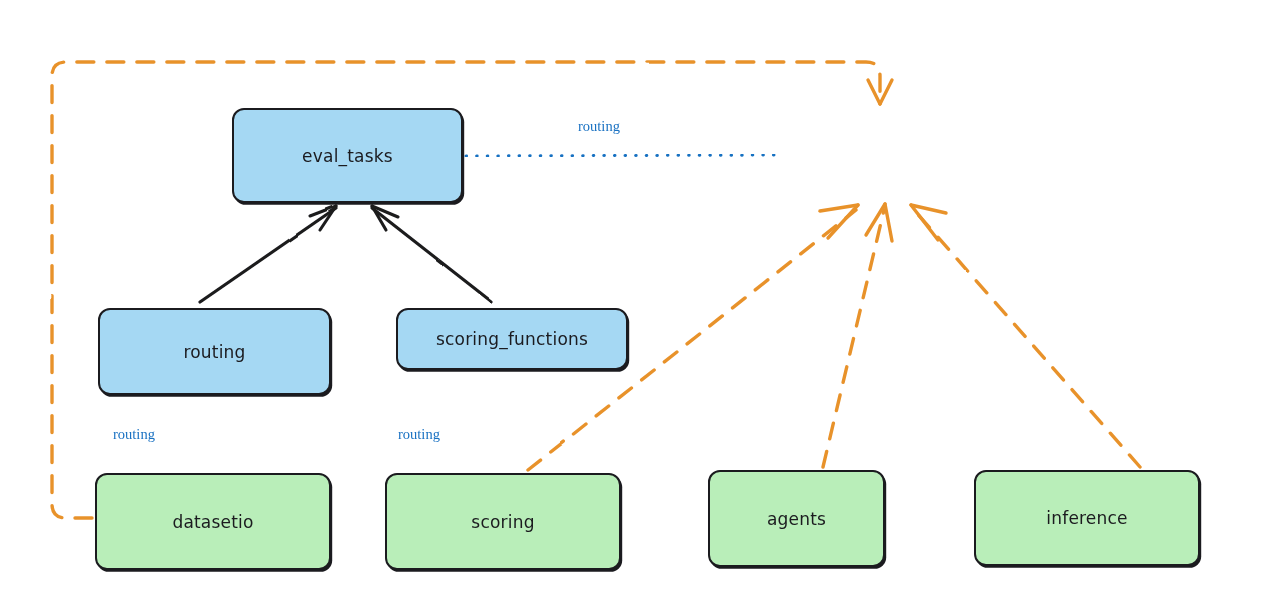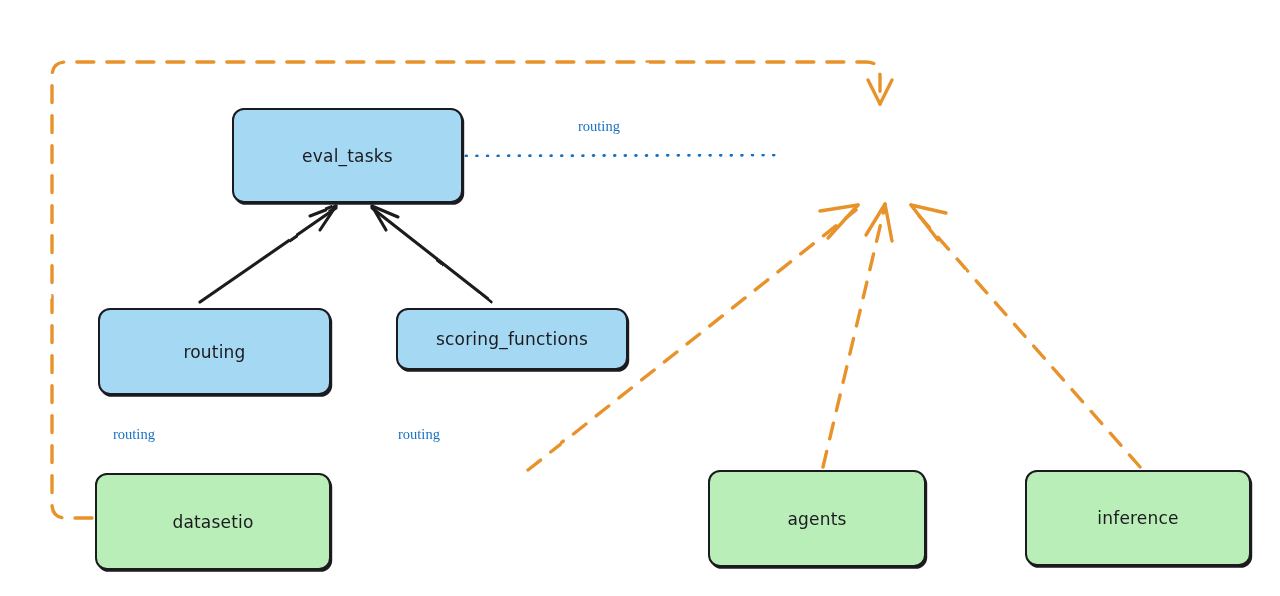--- a/index.html
+++ b/index.html
@@ -124,26 +124,29 @@
   </div>
 
   <div class="node blue" style="left:396px; top:308px; width:232px; height:62px;">
     <span class="label">scoring_functions</span>
   </div>
 
   <div class="node green" style="left:95px; top:473px; width:236px; height:97px;">
     <span class="label">datasetio</span>
   </div>
 
+  <div class="node green" style="left:385px; top:473px; width:236px; height:97px;">
+    <span class="label">scoring</span>
+  </div>
 
-  <div class="node green" style="left:708px; top:470px; width:218px; height:97px;">
+  <div class="node green" style="left:708px; top:470px; width:177px; height:97px;">
     <span class="label">agents</span>
   </div>
 
-  <div class="node green" style="left:1025px; top:470px; width:226px; height:96px;">
+  <div class="node green" style="left:974px; top:470px; width:226px; height:96px;">
     <span class="label">inference</span>
   </div>
 
   <div class="edge-label" style="left:578px; top:118px;">routing</div>
 
   <div class="edge-label" style="left:113px; top:426px;">routing</div>
 
   <div class="edge-label" style="left:398px; top:426px;">routing</div>
 
 </div>

